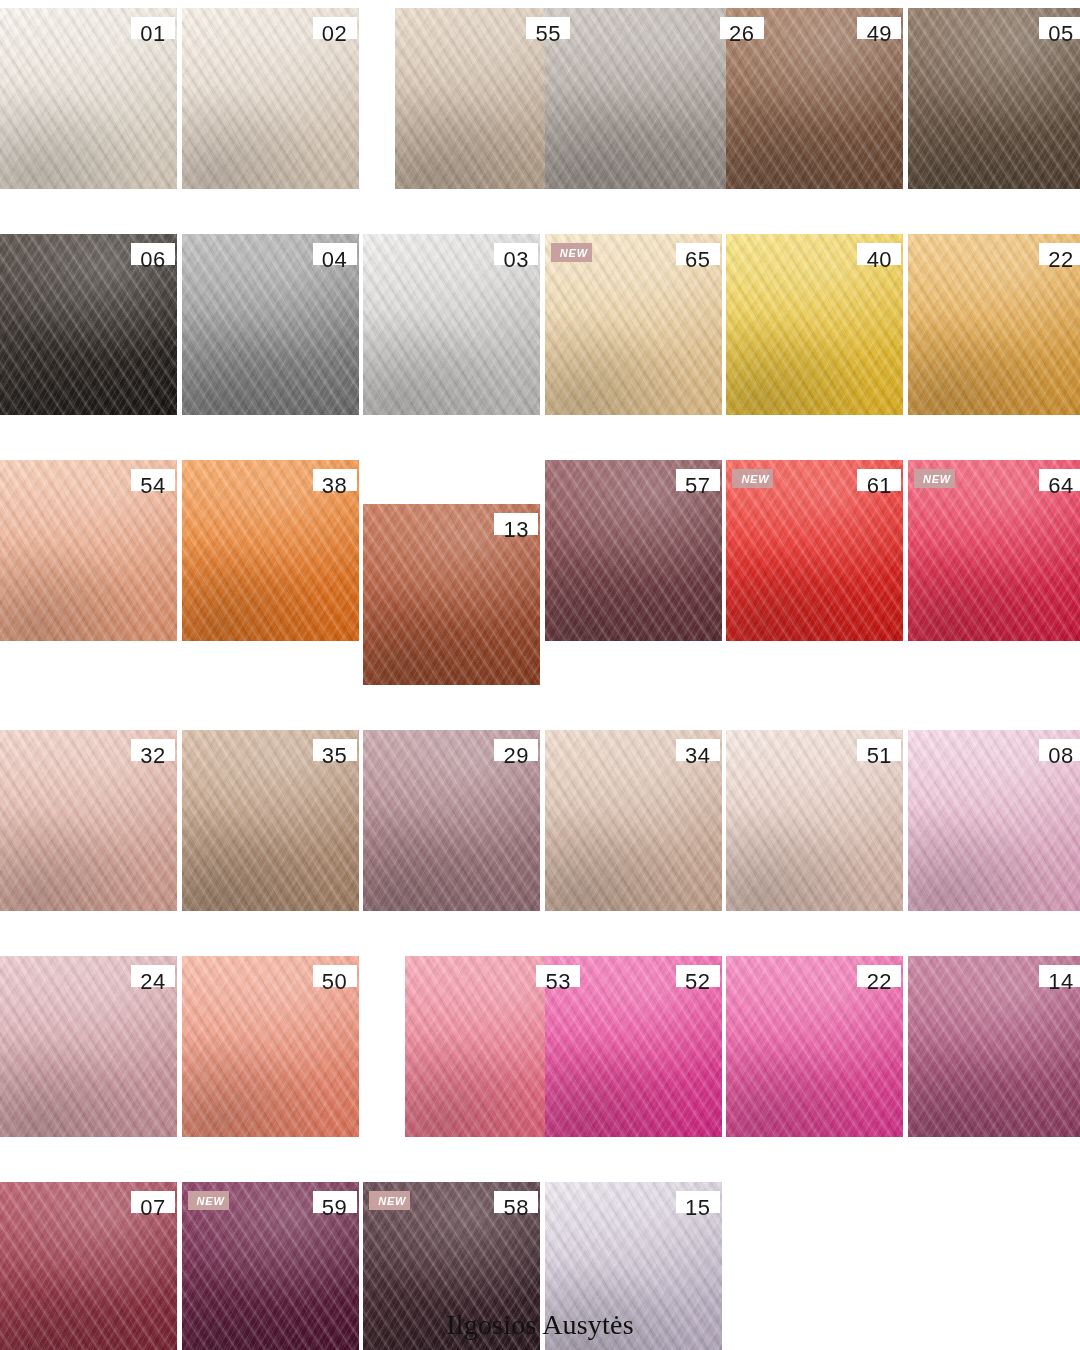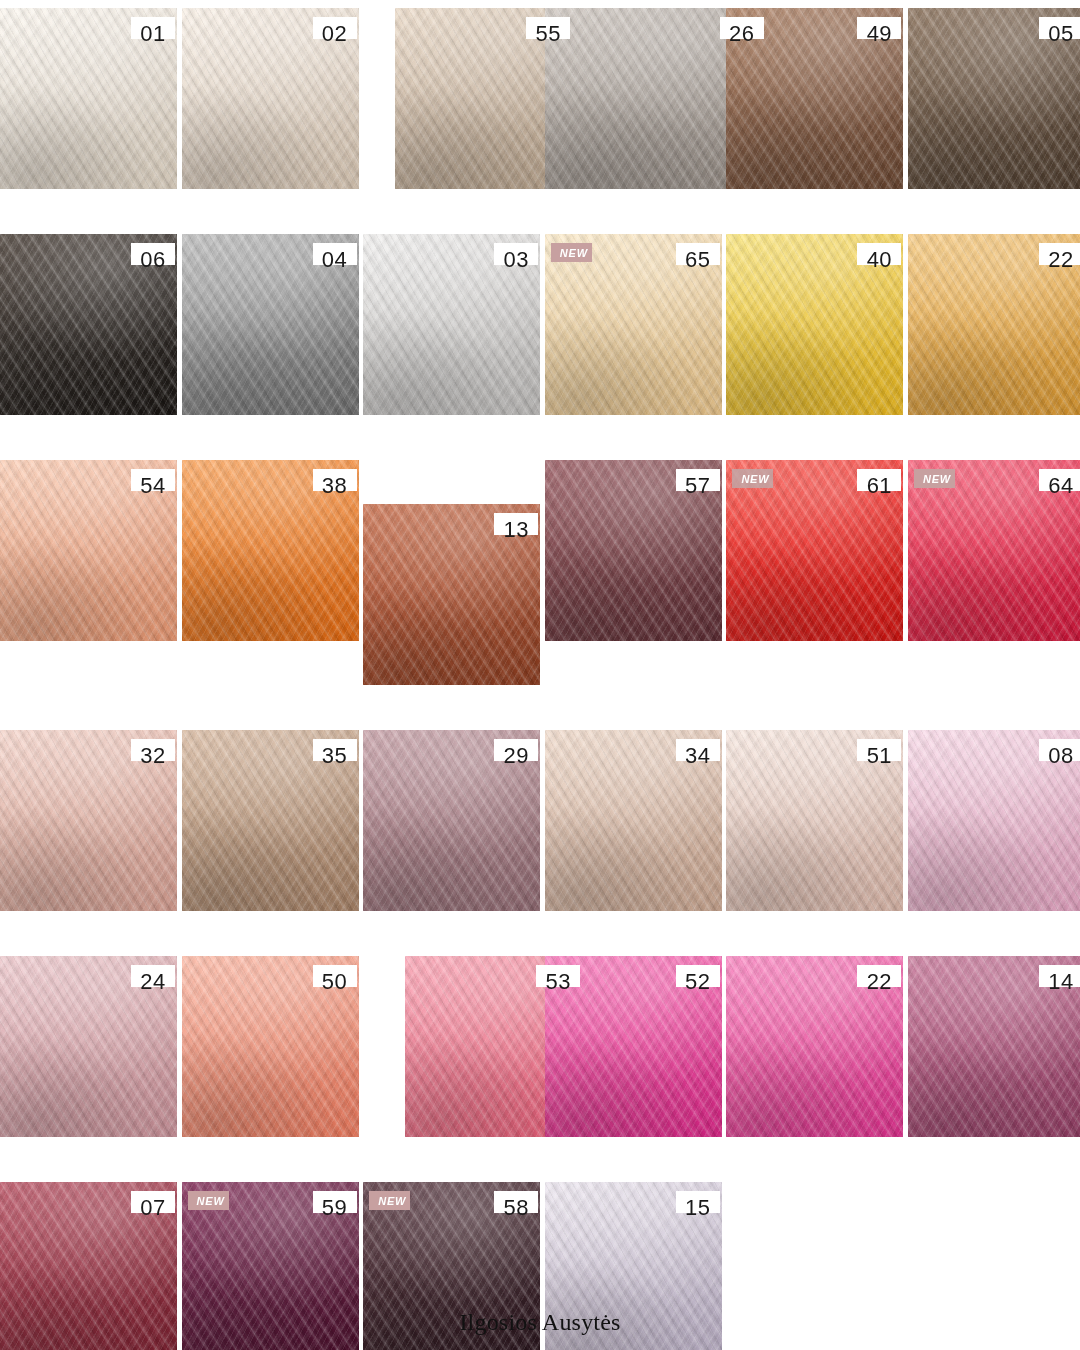--- a/index.html
+++ b/index.html
@@ -133,21 +133,21 @@
   }
 
   
   .footer-brand {
     position: absolute;
     left: 0;
     right: 0;
     top: 1309px;
     text-align: center;
     font-family: "Liberation Serif", "DejaVu Serif", serif;
-    font-size: 24px;
+    font-size: 28px;
     color: #111111;
     letter-spacing: 0.2px;
     white-space: nowrap;
   }
 </style>
 </head>
 <body>
 
 <div id="chart-root">
 

